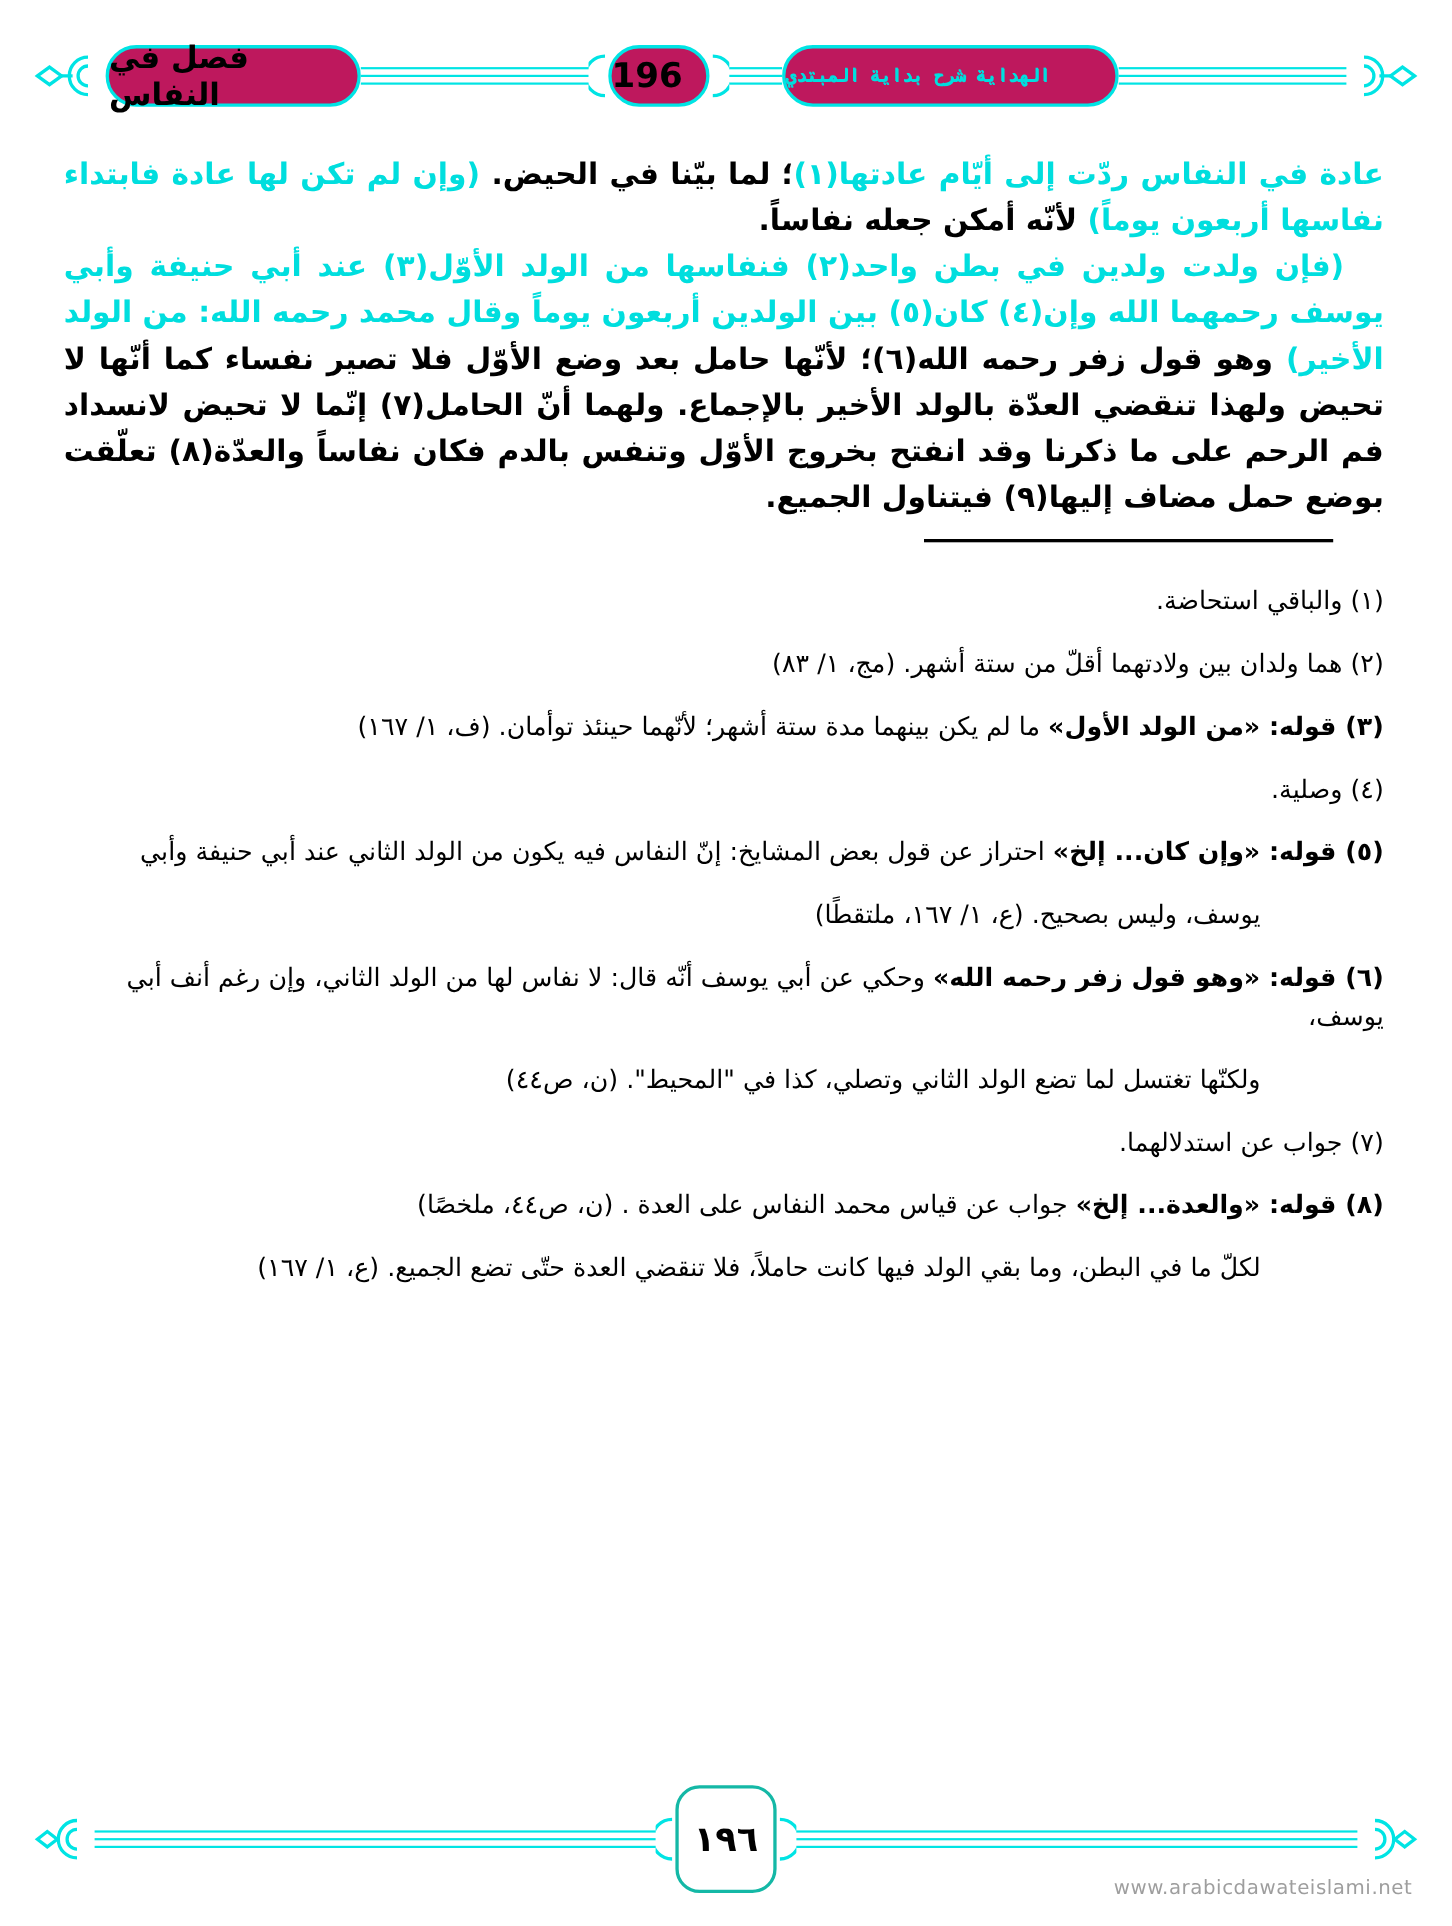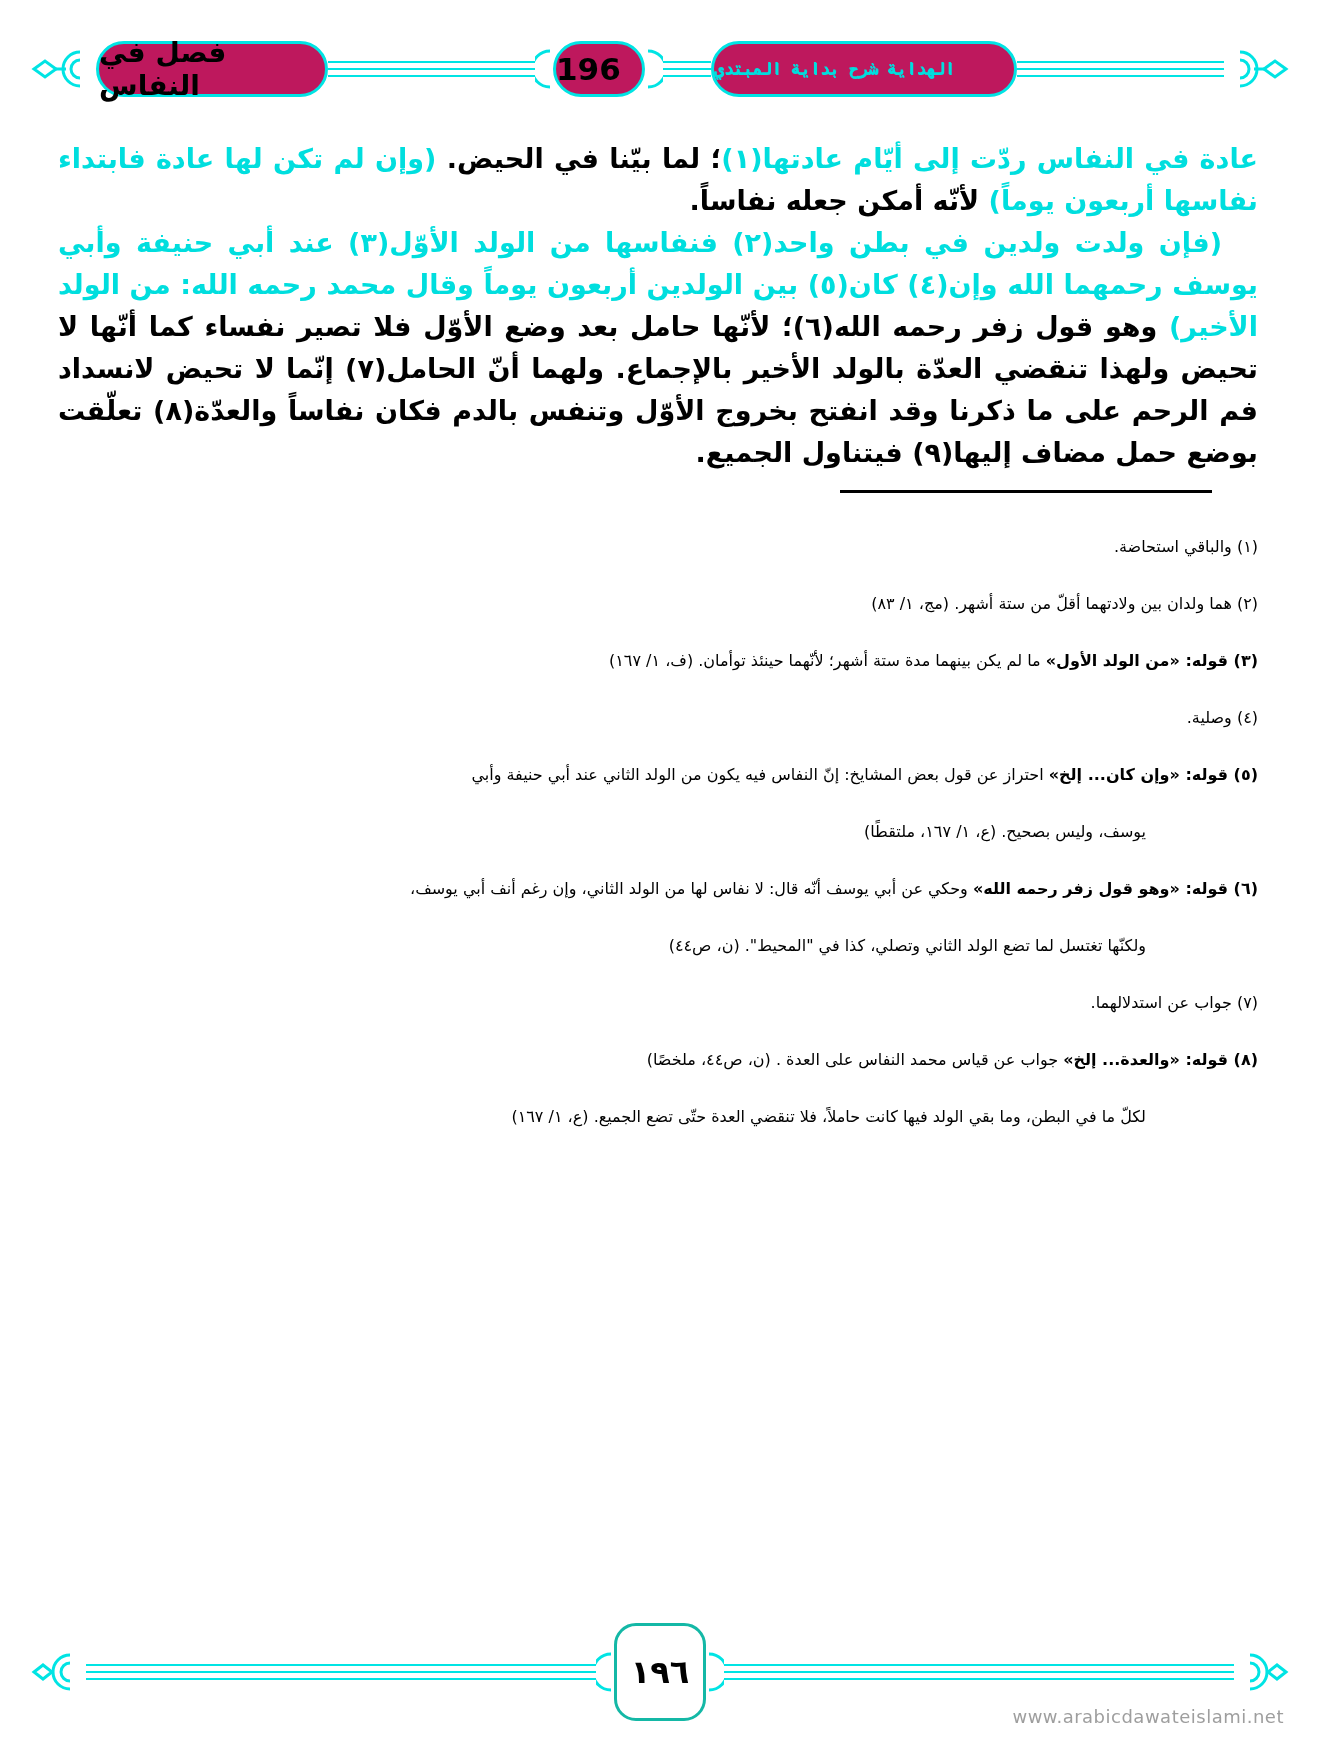--- a/index.html
+++ b/index.html
@@ -30,21 +30,21 @@
   .orn { flex:0 0 auto; display:flex; align-items:center; }
   .mirror { transform:scaleX(-1); }
   
   .content { position:absolute; top:138px; right:62px; left:58px; direction:rtl; }
   .body-par { margin:0; font-size:27px; line-height:42px; font-weight:700; color:#000; text-align:justify; }
   .indent { text-indent:36px; }
   .matn { color:#00dede; }
   .sharh { color:#000; }
   
   .fn-divider { width:372px; height:3px; background:#000; margin:16px 46px 36px auto; }
-  .footnotes { font-size:16px; line-height:36px; color:#000; }
+  .footnotes { font-size:23px; line-height:36px; color:#000; }
   .fn { margin-bottom:21px; text-align:right; }
   .fn-cont { padding-right:112px; padding-left:40px; }
   .fn-b { font-weight:700; }
   .fn-quran { color:#00dede; font-weight:700; }
   
   .site-url { position:absolute; right:36px; top:1706px; font-size:18px; color:#9e9e9e; letter-spacing:0.5px; }
 </style>
 </head>
 <body>
 

